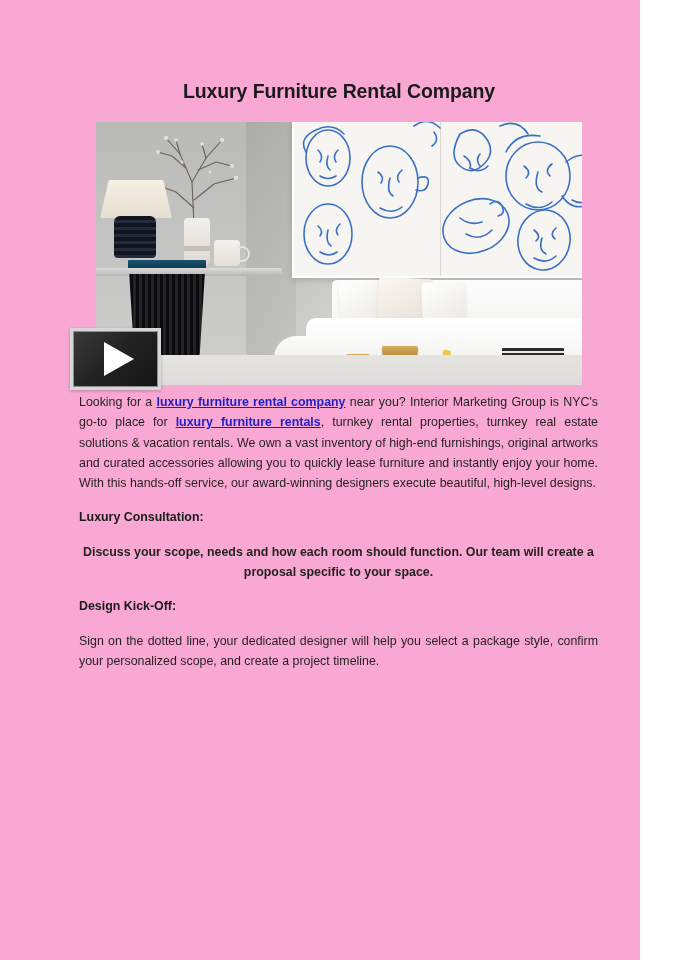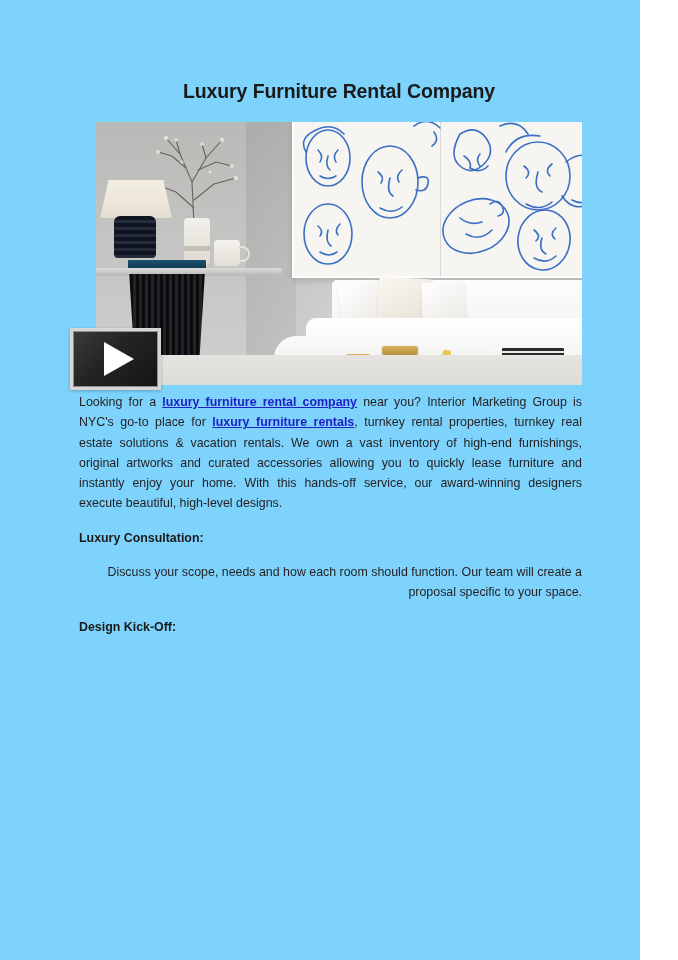--- a/index.html
+++ b/index.html
@@ -13,21 +13,21 @@
     font-family: "Liberation Sans", sans-serif;
     color: #231f20;
     overflow: hidden;
     position: relative;
   }
 
   .page {
     position: relative;
     width: 640px;
     height: 960px;
-    background: #7dd3fc;
+    background: #f9a8d4;
   }
 
   
   .doc-title {
     position: absolute;
     left: 0;
     top: 80px;
     width: 678px;
     text-align: center;
     font-size: 19.5px;
@@ -301,27 +301,27 @@
   }
 
   
   .content {
     position: absolute;
     left: 79px;
     top: 392px;
     width: 519px;
   }
   p.body {
-    margin: 0 16px 14px 0;
+    margin: 0 0 14px 0;
     font-size: 12.4px;
     line-height: 20.3px;
     text-align: justify;
     color: #231f20;
   }
-  p.body.last { text-align: right; }
+  p.body.last { text-align: center; font-weight: bold; }
   a.doclink {
     color: #1f1fc8;
     font-weight: bold;
     text-decoration: underline;
   }
   h2.section-heading {
     margin: 0 0 14px 0;
     font-size: 12.4px;
     line-height: 20.3px;
     font-weight: bold;
@@ -452,17 +452,18 @@
 
   <div class="content">
 
     <p class="body"><span>Looking for a </span><a class="doclink" href="#">luxury furniture rental company</a><span> near you? Interior Marketing Group is NYC's go-to place for </span><a class="doclink" href="#">luxury furniture rentals</a><span>, turnkey rental properties, turnkey real estate solutions &amp; vacation rentals. We own a vast inventory of high-end furnishings, original artworks and curated accessories allowing you to quickly lease furniture and instantly enjoy your home. With this hands-off service, our award-winning designers execute beautiful, high-level designs.</span></p>
 
 
     <h2 class="section-heading">Luxury Consultation:</h2>
     <p class="body last">Discuss your scope, needs and how each room should function. Our team will create a proposal specific to your space.</p>
 
     <h2 class="section-heading">Design Kick-Off:</h2>
+    <p class="body">Sign on the dotted line, your dedicated designer will help you select a package style, confirm your personalized scope, and create a project timeline.</p>
 
 
   </div>
 
 </div>
 
 </body></html>

